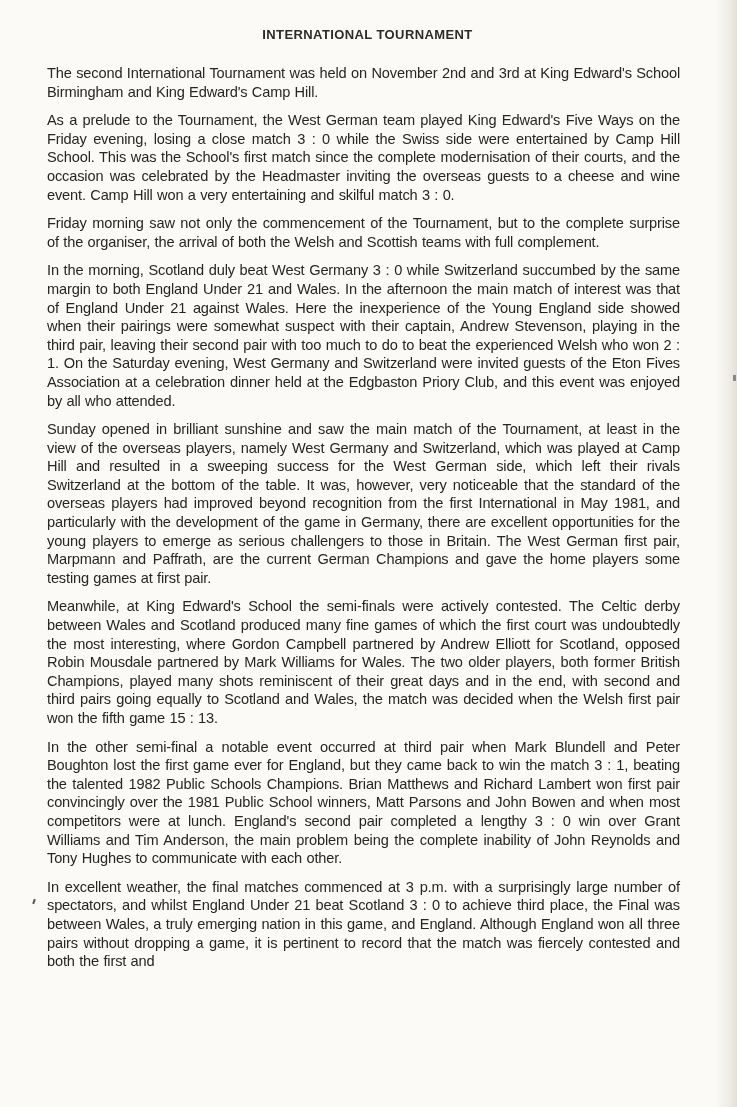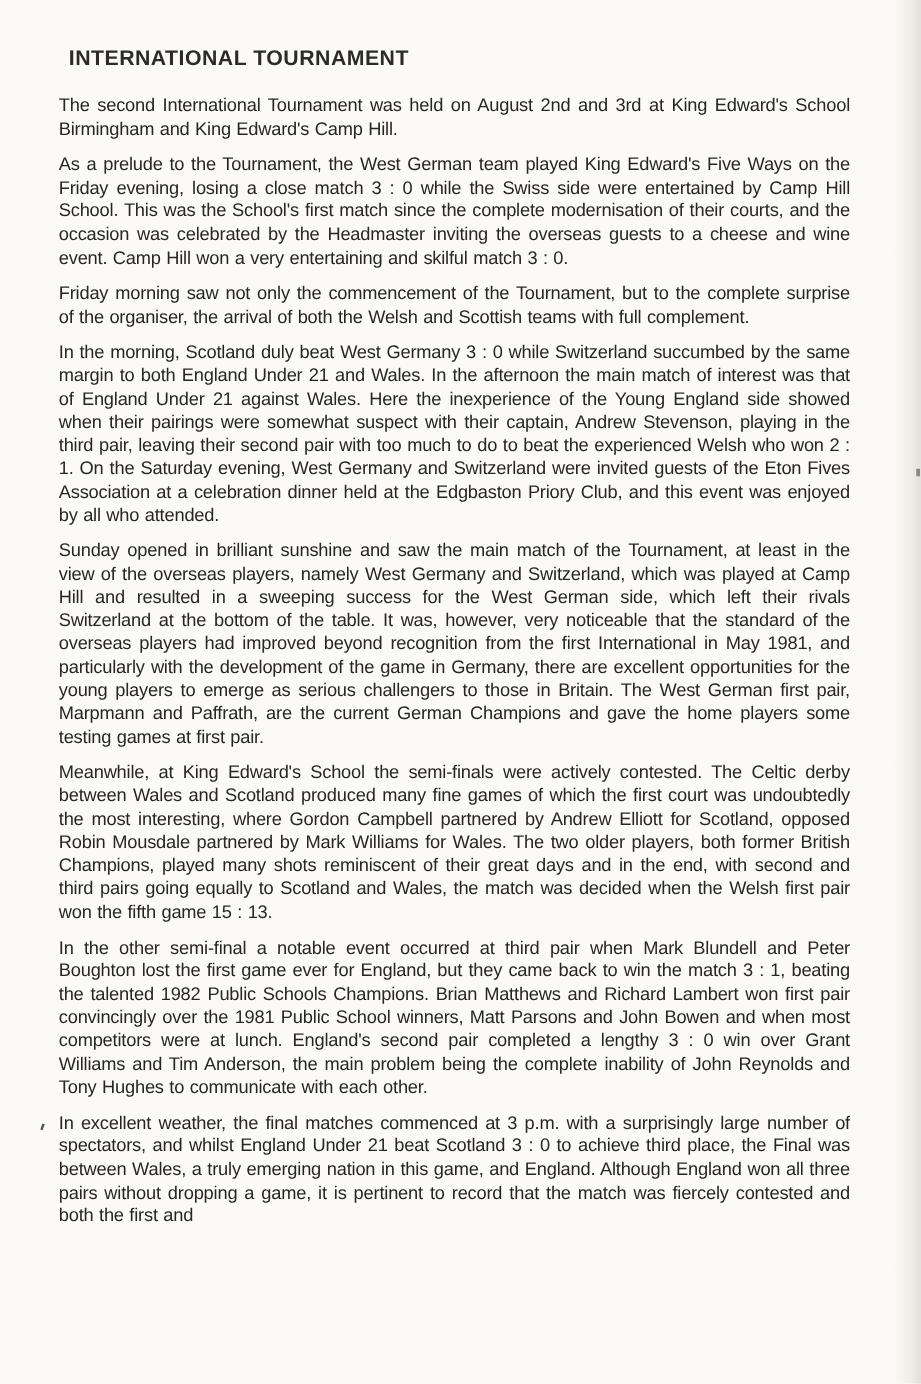--- a/index.html
+++ b/index.html
@@ -25,23 +25,23 @@
     .page {
       position: absolute;
       left: 47px;
       top: 20px;
       width: 633px;
       font-family: "Liberation Sans", sans-serif;
       color: #262626;
       font-stretch: condensed;
     }
     h1 {
-      margin: 16px 0 18px 0;
-      text-align: left;
-      font-size: 17px;
+      margin: 4px 0 18px 0;
+      text-align: center;
+      font-size: 13px;
       font-weight: bold;
       letter-spacing: 0.4px;
       color: #2b2b2b;
       line-height: 22px;
       padding-left: 8px;
     }
     p {
       margin: 0 0 10px 0;
       font-size: 14.6px;
       line-height: 18.6px;
@@ -69,21 +69,21 @@
   </style>
 </head>
 <body>
 
 <div class="page-shade"></div>
 <div class="stray-mark"></div>
 <div class="stray-dot"></div>
 
 <div class="page">
   <h1>INTERNATIONAL TOURNAMENT</h1>
-  <p>The second International Tournament was held on August 2nd and 3rd at King Edward's School Birmingham and King Edward's Camp Hill.</p>
+  <p>The second International Tournament was held on November 2nd and 3rd at King Edward's School Birmingham and King Edward's Camp Hill.</p>
   <p>As a prelude to the Tournament, the West German team played King Edward's Five Ways on the Friday evening, losing a close match 3 : 0 while the Swiss side were entertained by Camp Hill School. This was the School's first match since the complete modernisation of their courts, and the occasion was celebrated by the Headmaster inviting the overseas guests to a cheese and wine event. Camp Hill won a very entertaining and skilful match 3 : 0.</p>
   <p>Friday morning saw not only the commencement of the Tournament, but to the complete surprise of the organiser, the arrival of both the Welsh and Scottish teams with full complement.</p>
   <p>In the morning, Scotland duly beat West Germany 3 : 0 while Switzerland succumbed by the same margin to both England Under 21 and Wales. In the afternoon the main match of interest was that of England Under 21 against Wales. Here the inexperience of the Young England side showed when their pairings were somewhat suspect with their captain, Andrew Stevenson, playing in the third pair, leaving their second pair with too much to do to beat the experienced Welsh who won 2 : 1. On the Saturday evening, West Germany and Switzerland were invited guests of the Eton Fives Association at a celebration dinner held at the Edgbaston Priory Club, and this event was enjoyed by all who attended.</p>
   <p>Sunday opened in brilliant sunshine and saw the main match of the Tournament, at least in the view of the overseas players, namely West Germany and Switzerland, which was played at Camp Hill and resulted in a sweeping success for the West German side, which left their rivals Switzerland at the bottom of the table. It was, however, very noticeable that the standard of the overseas players had improved beyond recognition from the first International in May 1981, and particularly with the development of the game in Germany, there are excellent opportunities for the young players to emerge as serious challengers to those in Britain. The West German first pair, Marpmann and Paffrath, are the current German Champions and gave the home players some testing games at first pair.</p>
   <p>Meanwhile, at King Edward's School the semi-finals were actively contested. The Celtic derby between Wales and Scotland produced many fine games of which the first court was undoubtedly the most interesting, where Gordon Campbell partnered by Andrew Elliott for Scotland, opposed Robin Mousdale partnered by Mark Williams for Wales. The two older players, both former British Champions, played many shots reminiscent of their great days and in the end, with second and third pairs going equally to Scotland and Wales, the match was decided when the Welsh first pair won the fifth game 15 : 13.</p>
   <p>In the other semi-final a notable event occurred at third pair when Mark Blundell and Peter Boughton lost the first game ever for England, but they came back to win the match 3 : 1, beating the talented 1982 Public Schools Champions. Brian Matthews and Richard Lambert won first pair convincingly over the 1981 Public School winners, Matt Parsons and John Bowen and when most competitors were at lunch. England's second pair completed a lengthy 3 : 0 win over Grant Williams and Tim Anderson, the main problem being the complete inability of John Reynolds and Tony Hughes to communicate with each other.</p>
   <p>In excellent weather, the final matches commenced at 3 p.m. with a surprisingly large number of spectators, and whilst England Under 21 beat Scotland 3 : 0 to achieve third place, the Final was between Wales, a truly emerging nation in this game, and England. Although England won all three pairs without dropping a game, it is pertinent to record that the match was fiercely contested and both the first and</p>
 </div>
 
 </body></html>

